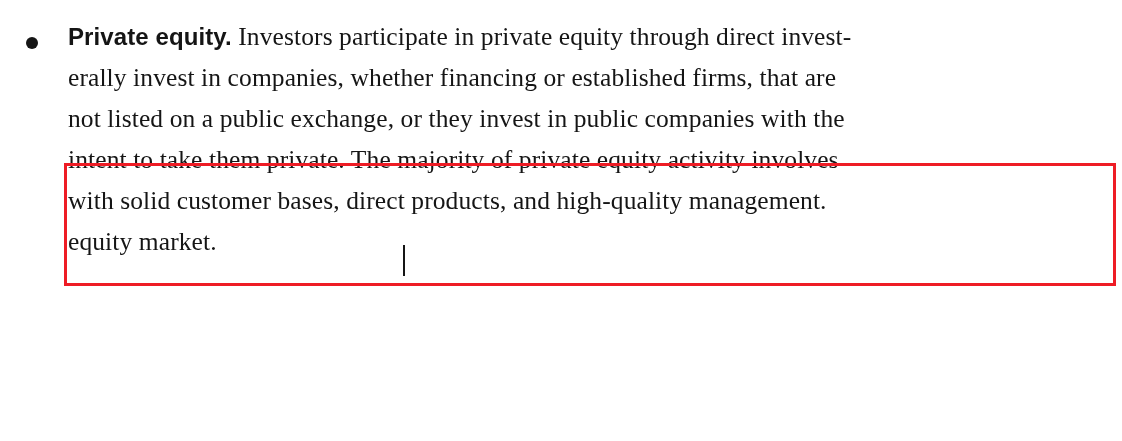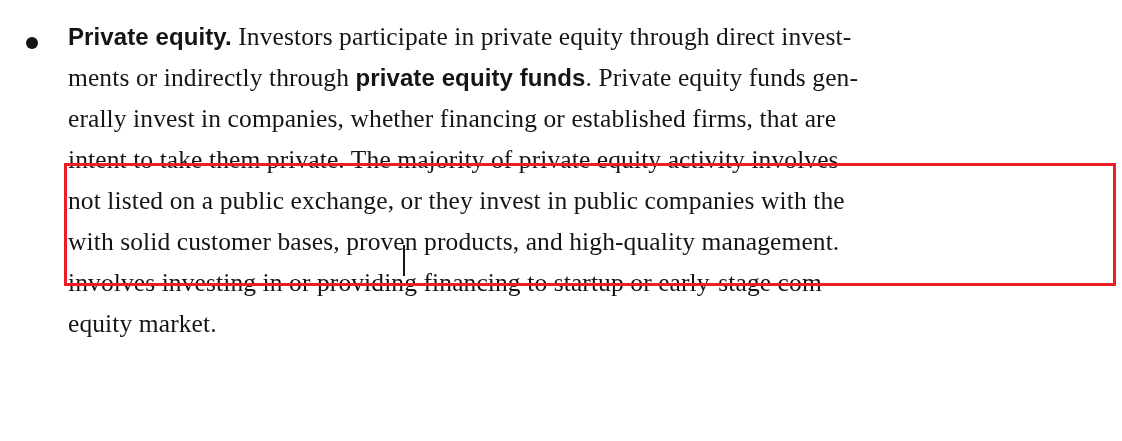--- a/index.html
+++ b/index.html
@@ -105,33 +105,31 @@
 
   <div class="clipped-heading"></div>
 
   <div class="bullet-block">
     <span class="bullet-dot"></span>
 
     <div class="para">
       <span class="line"><b>Private equity.</b>
       <span>Investors participate in private equity through direct invest-</span></span>
 
-      <span class="line"><span>ments or indirectly through </span><b>private equity funds</b><span>. Private equity funds gen-</span></span>
 
       <span class="line">erally invest in companies, whether financing or established firms, that are</span>
 
+      <span class="line">not listed on a public exchange, or they invest in public companies with the</span>
+
       <span class="line">intent to take them private. The majority of private equity activity involves</span>
 
-      <span class="line">not listed on a public exchange, or they invest in public companies with the</span>
+
+      <span class="line">with solid customer bases, direct products, and high-quality management.</span>
 
 
-      <span class="line">with solid customer bases, proven products, and high-quality management.</span>
-
-
-      <span class="line">involves investing in or providing financing to startup or early-stage com-</span>
 
 
       <span class="line">equity market.</span>
     </div>
   </div>
 
   <div class="red-box"></div>
   <div class="caret"></div>
 
 </div>

